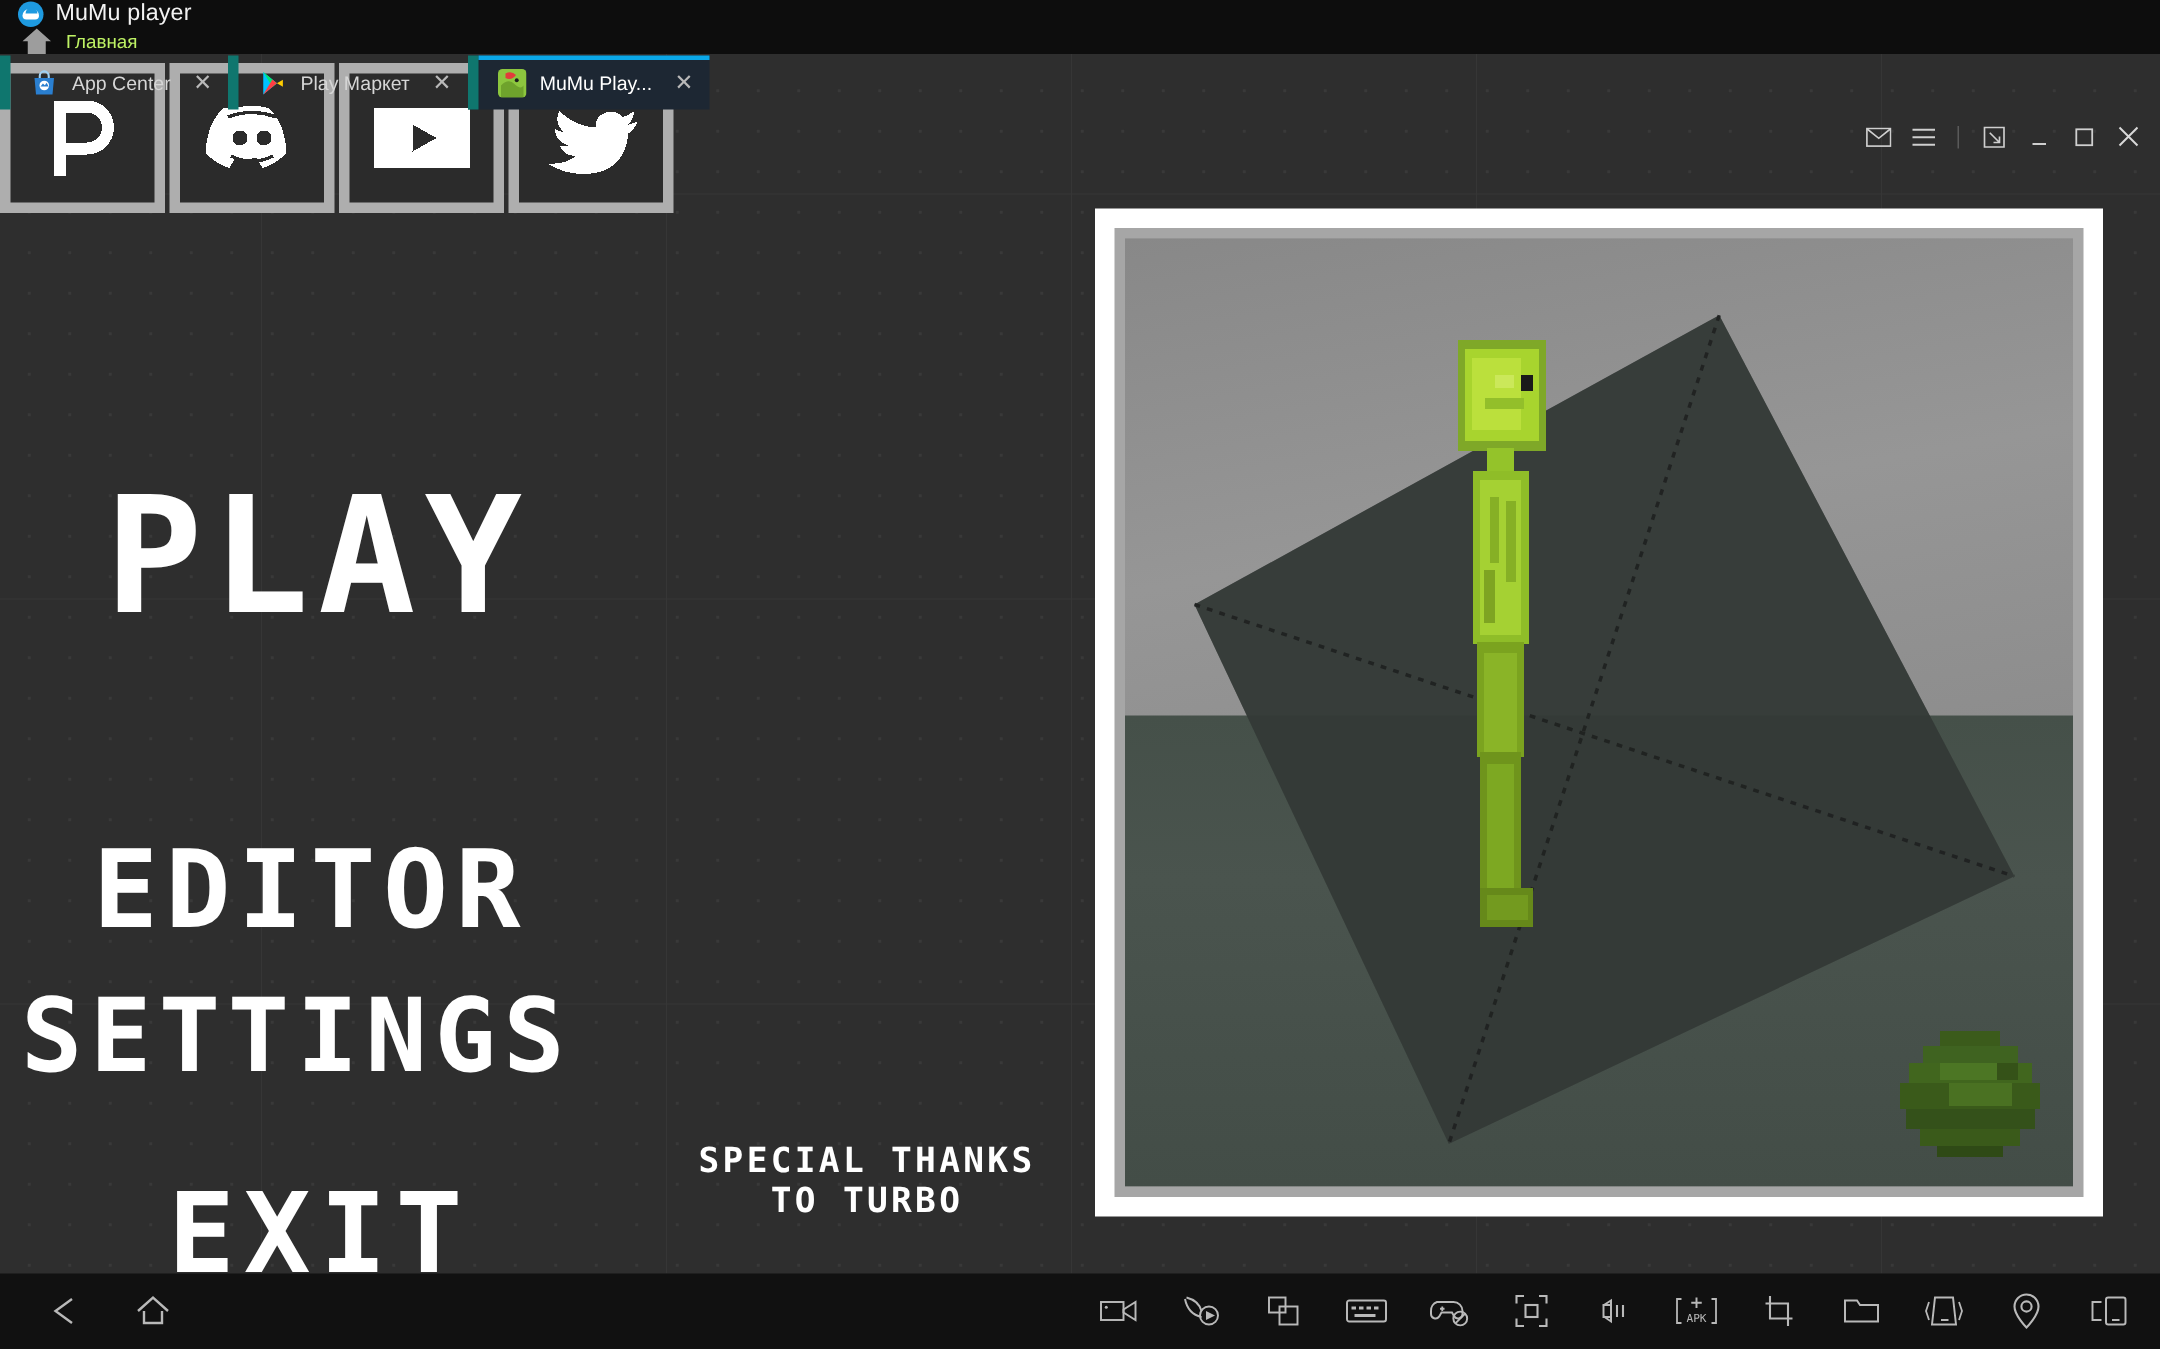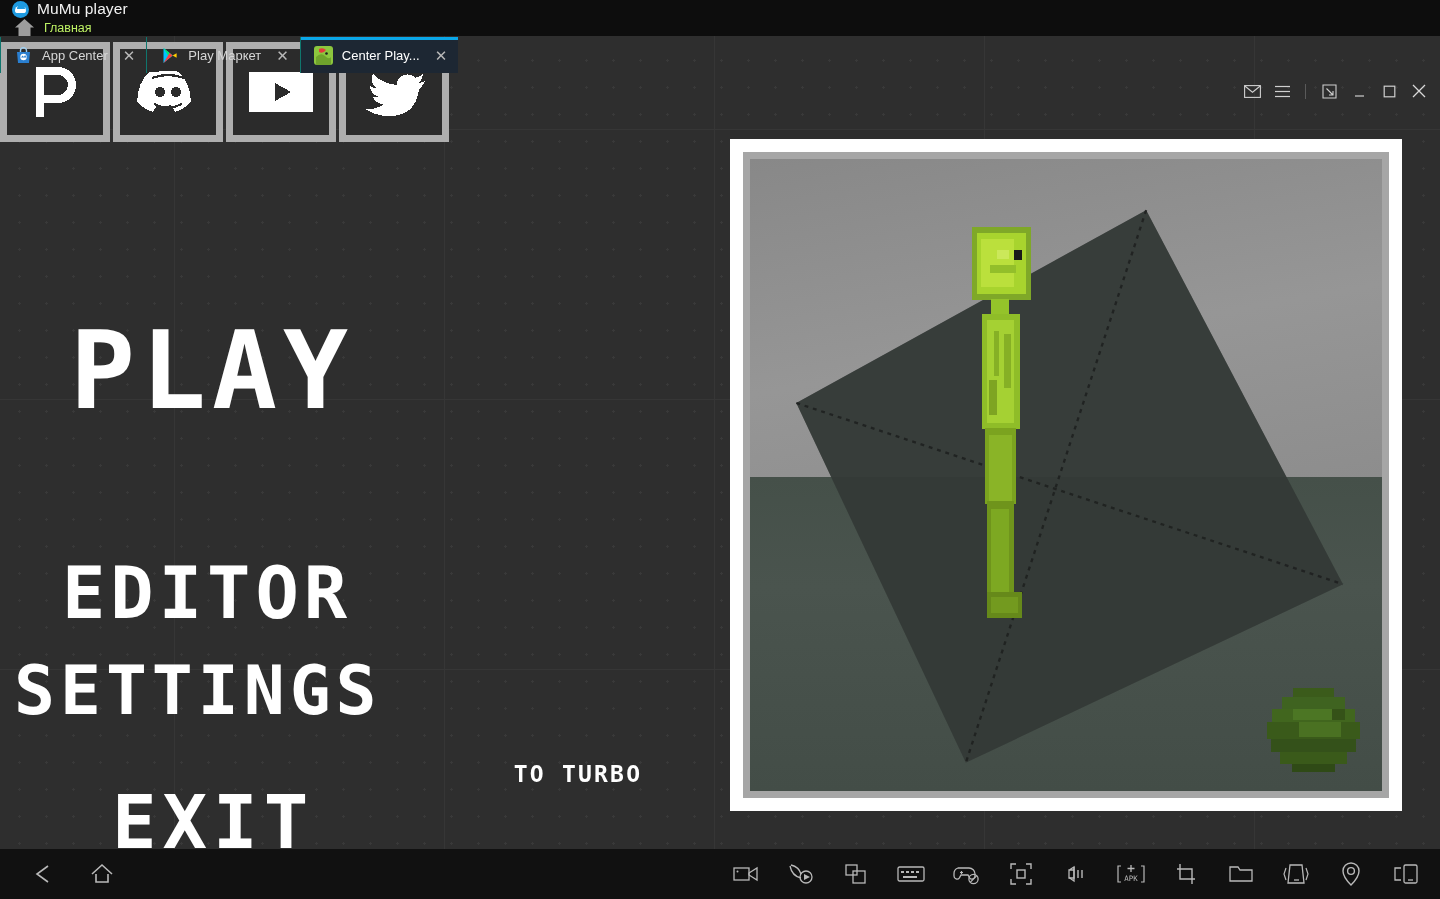--- a/index.html
+++ b/index.html
@@ -49,21 +49,21 @@
   }
   .home-ico{ width:21px; height:19px; position:relative; flex:none; }
   .home-label{ color:#bef264; font-size:12.5px; white-space:nowrap; }
 
   .tabs{ display:flex; align-items:stretch; height:36px; }
   .tab{
     position:relative;
     display:flex; align-items:center; gap:9px;
     padding:0 11px 0 13px;
     height:36px; min-width:134px;
-    border-left:1px solid #0f766e;
+    border-left:7px solid #0f766e;
     cursor:default;
   }
   .tab .tab-ico{ width:19px; height:19px; flex:none; position:relative; }
   .tab .tab-title{
     color:#d6d6d6; font-size:13px; white-space:nowrap;
     max-width:92px; overflow:hidden; text-overflow:clip;
   }
   .tab .tab-close{
     color:#b9b9b9; font-size:15px; line-height:1; margin-left:auto; padding-left:6px;
     font-family:"Liberation Sans",sans-serif; cursor:pointer;
@@ -251,21 +251,21 @@
 
       <div class="tab active">
         <span class="tab-ico">
           <svg width="19" height="19" viewBox="0 0 19 19">
             <rect width="19" height="19" rx="3" fill="#8cc63e"></rect>
             <path d="M2 11 q5 -5 9 -1 q4 4 6 1 v8 h-15 z" fill="#6fa32c"></path>
             <path d="M5 3 q4 -2 7 1 q-3 4 -7 2 z" fill="#e23b3b"></path>
             <circle cx="12.5" cy="7.5" r="1.3" fill="#1d1d1d"></circle>
           </svg>
         </span>
-        <span class="tab-title">Center Play...</span>
+        <span class="tab-title">MuMu Play...</span>
         <span class="tab-close">✕</span>
       </div>
 
     </div>
 
     <div class="winctrls">
       <div class="wbtn">
         <svg width="17" height="13" viewBox="0 0 17 13">
             <rect x="0.6" y="0.6" width="15.8" height="11.8" fill="none" stroke="#cfcfcf" stroke-width="1.1"></rect>
             <path d="M0.8 1 L8.5 7.2 L16.2 1" fill="none" stroke="#cfcfcf" stroke-width="1.1"></path>
@@ -350,20 +350,21 @@
 
     </div>
 
     <div class="menu">
       <div class="mitem m-play">PLAY</div>
       <div class="mitem m-editor">EDITOR</div>
       <div class="mitem m-settings">SETTINGS</div>
       <div class="mitem m-exit">EXIT</div>
 
       <div class="thanks">
+        <div>SPECIAL THANKS</div>
         <div>TO TURBO</div>
       </div>
     </div>
 
     <div class="preview">
       <div class="preview-inner">
         <div class="scene">
 
           <div class="sky"></div>
           <div class="ground"></div>

